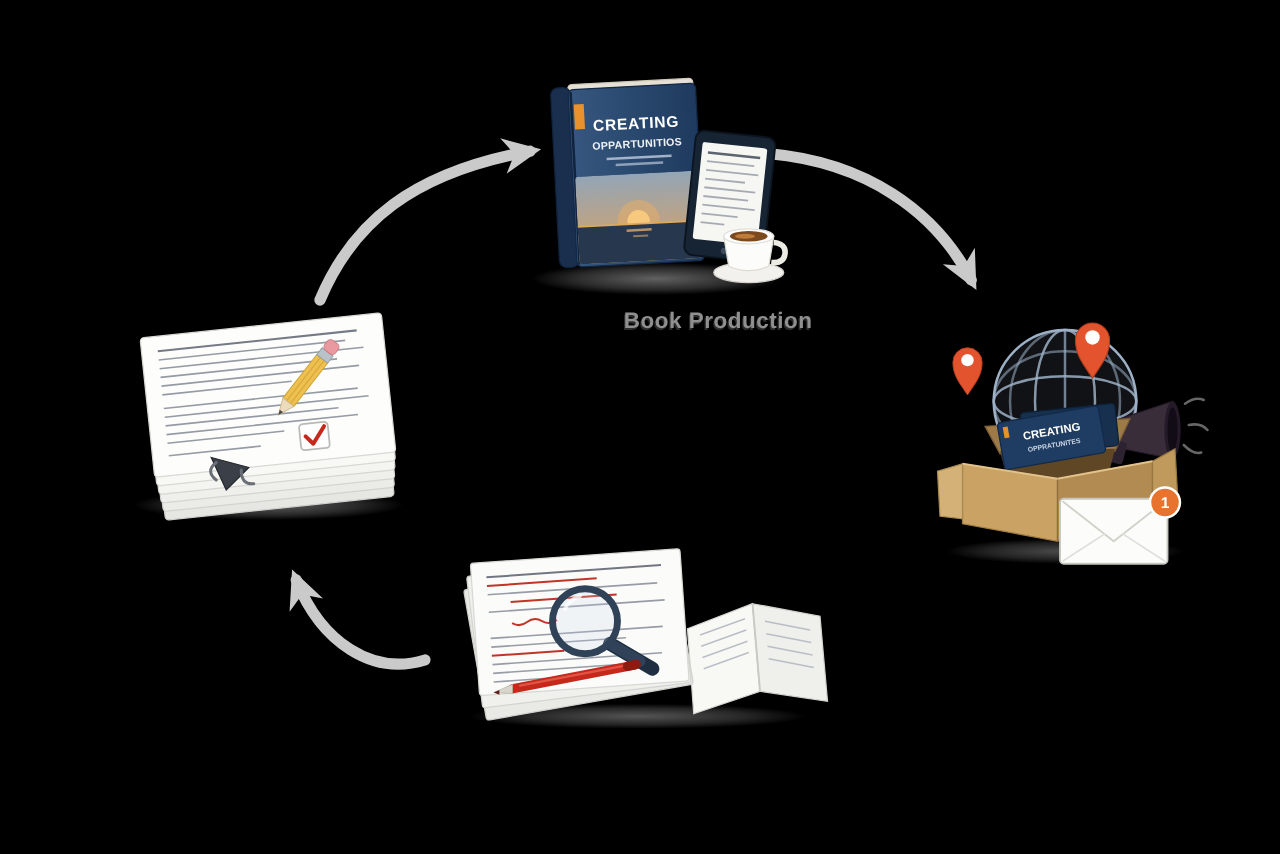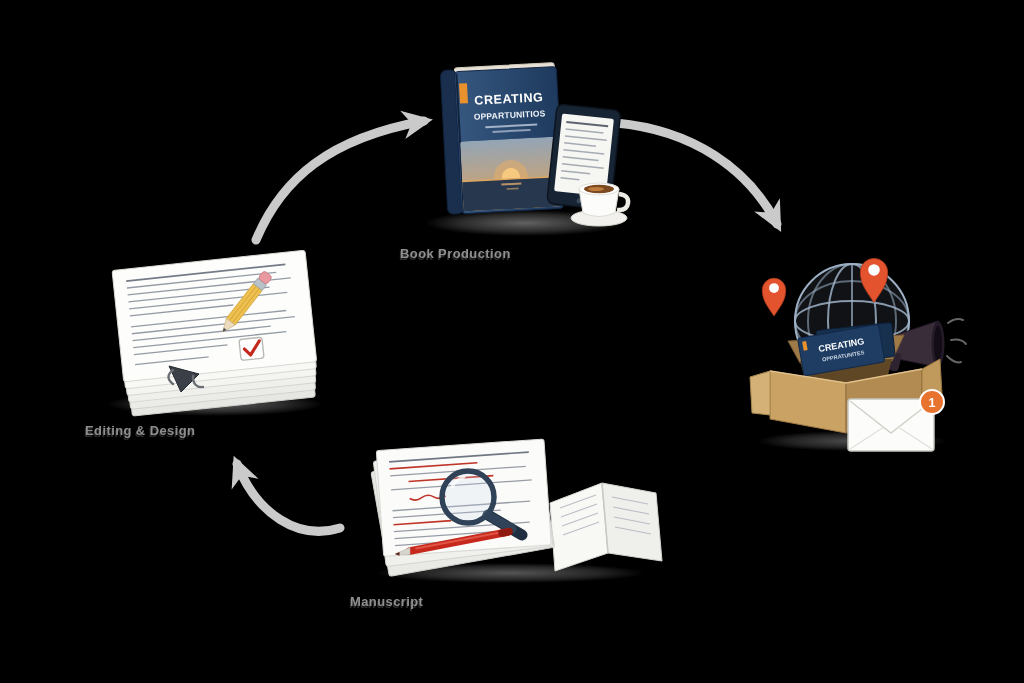--- a/index.html
+++ b/index.html
@@ -5,21 +5,21 @@
   html,body{margin:0;padding:0;background:#000;}
   .canvas{position:relative;width:1024px;height:683px;background:#000;overflow:hidden;
           font-family:"Liberation Sans",sans-serif;}
   .arrows{position:absolute;left:0;top:0;}
   .stage{position:absolute;}
   .stage svg{display:block;}
   .stage-editing{left:85px;top:232px;width:260px;}
   .stage-book{left:400px;top:55px;width:250px;}
   .stage-distribution{left:740px;top:243px;width:240px;}
   .stage-manuscript{left:350px;top:423px;width:320px;}
-  .stage-label{margin-top:6px;text-align:left;font-weight:600;font-size:13px;
+  .stage-label{margin-top:6px;text-align:right;font-weight:600;font-size:18px;
                color:#8f8f8f;letter-spacing:.4px;
                text-shadow:-1px 2px 0 rgba(85,85,85,.5),1px 1px 1px rgba(0,0,0,.85);}
   .cover-title{font-family:"Liberation Sans",sans-serif;font-weight:700;font-size:12.5px;
                fill:#ffffff;letter-spacing:.6px;}
   .cover-sub{font-family:"Liberation Sans",sans-serif;font-weight:700;font-size:8.5px;
              fill:#eef2f7;letter-spacing:.2px;}
   .boxbook-title{font-family:"Liberation Sans",sans-serif;font-weight:700;font-size:9px;fill:#ffffff;}
   .boxbook-sub{font-family:"Liberation Sans",sans-serif;font-weight:600;font-size:5.5px;fill:#c9d4e2;}
   .badge-num{font-family:"Liberation Sans",sans-serif;font-weight:700;font-size:12.5px;fill:#ffffff;}
 </style>
@@ -83,21 +83,20 @@
       <g transform="translate(158,74) rotate(-52)">
         <rect x="-20" y="-5.5" width="44" height="11" fill="#eec04f" stroke="#d0a234" stroke-width="0.8"></rect>
         <line x1="-20" y1="-1.8" x2="24" y2="-1.8" stroke="#d9a83c" stroke-width="1"></line>
         <line x1="-20" y1="2" x2="24" y2="2" stroke="#d9a83c" stroke-width="1"></line>
         <rect x="24" y="-5.5" width="7" height="11" fill="#b9c1c9" stroke="#97a0a8" stroke-width="0.8"></rect>
         <rect x="31" y="-5.5" width="10" height="11" rx="3.5" fill="#e89aa0" stroke="#cc7d84" stroke-width="0.8"></rect>
         <polygon points="-20,-5.5 -33,0 -20,5.5" fill="#ecdbbc" stroke="#d0bd98" stroke-width="0.8"></polygon>
         <polygon points="-29,-1.7 -33,0 -29,1.7" fill="#4a4a4a"></polygon>
       </g>
     </svg>
-    <div class="stage-label">Editing &amp; Design</div>
   </div>
 
   <div class="stage stage-book">
     <svg width="250" height="185" viewBox="0 0 250 185">
       <defs>
         <radialGradient id="bp-shadow">
           <stop offset="0%" stop-color="#c2c2c2" stop-opacity="0.5"></stop>
           <stop offset="65%" stop-color="#c2c2c2" stop-opacity="0.22"></stop>
           <stop offset="100%" stop-color="#c2c2c2" stop-opacity="0"></stop>
         </radialGradient>
@@ -290,16 +289,15 @@
         <path d="M102,64 a20,20 0 0 1 12,-10" fill="none" stroke="rgba(255,255,255,0.75)" stroke-width="3" stroke-linecap="round"></path>
       </g>
       <g>
         <line x1="60" y1="128" x2="158" y2="109" stroke="#c6281c" stroke-width="7.5" stroke-linecap="round"></line>
         <line x1="66" y1="125.5" x2="150" y2="109.5" stroke="#e05545" stroke-width="1.8" stroke-linecap="round"></line>
         <polygon points="60,124.5 45,131 60,131.8" fill="#d8d5cc" stroke="#b8b5ac" stroke-width="0.6"></polygon>
         <polygon points="49.5,129 45,131 49.5,132.8" fill="#5a2018"></polygon>
         <line x1="152" y1="110" x2="159" y2="108.6" stroke="#8f1a10" stroke-width="7.5" stroke-linecap="round"></line>
       </g>
     </svg>
-    <div class="stage-label">Manuscript</div>
   </div>
 
 </div>
 
 </body></html>

